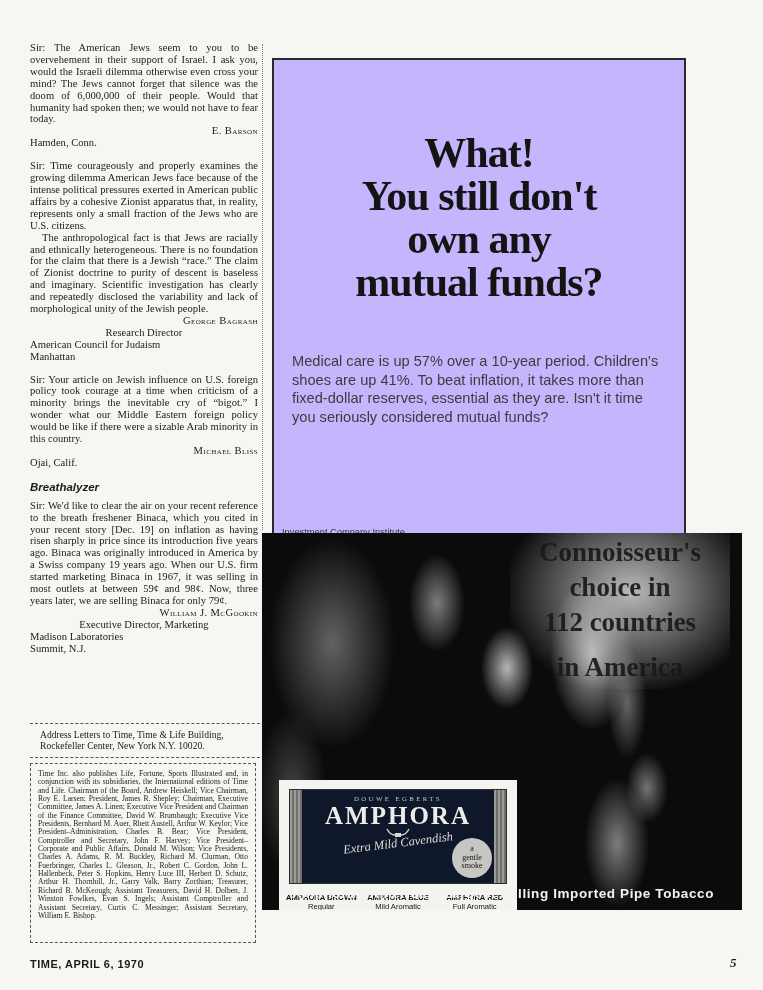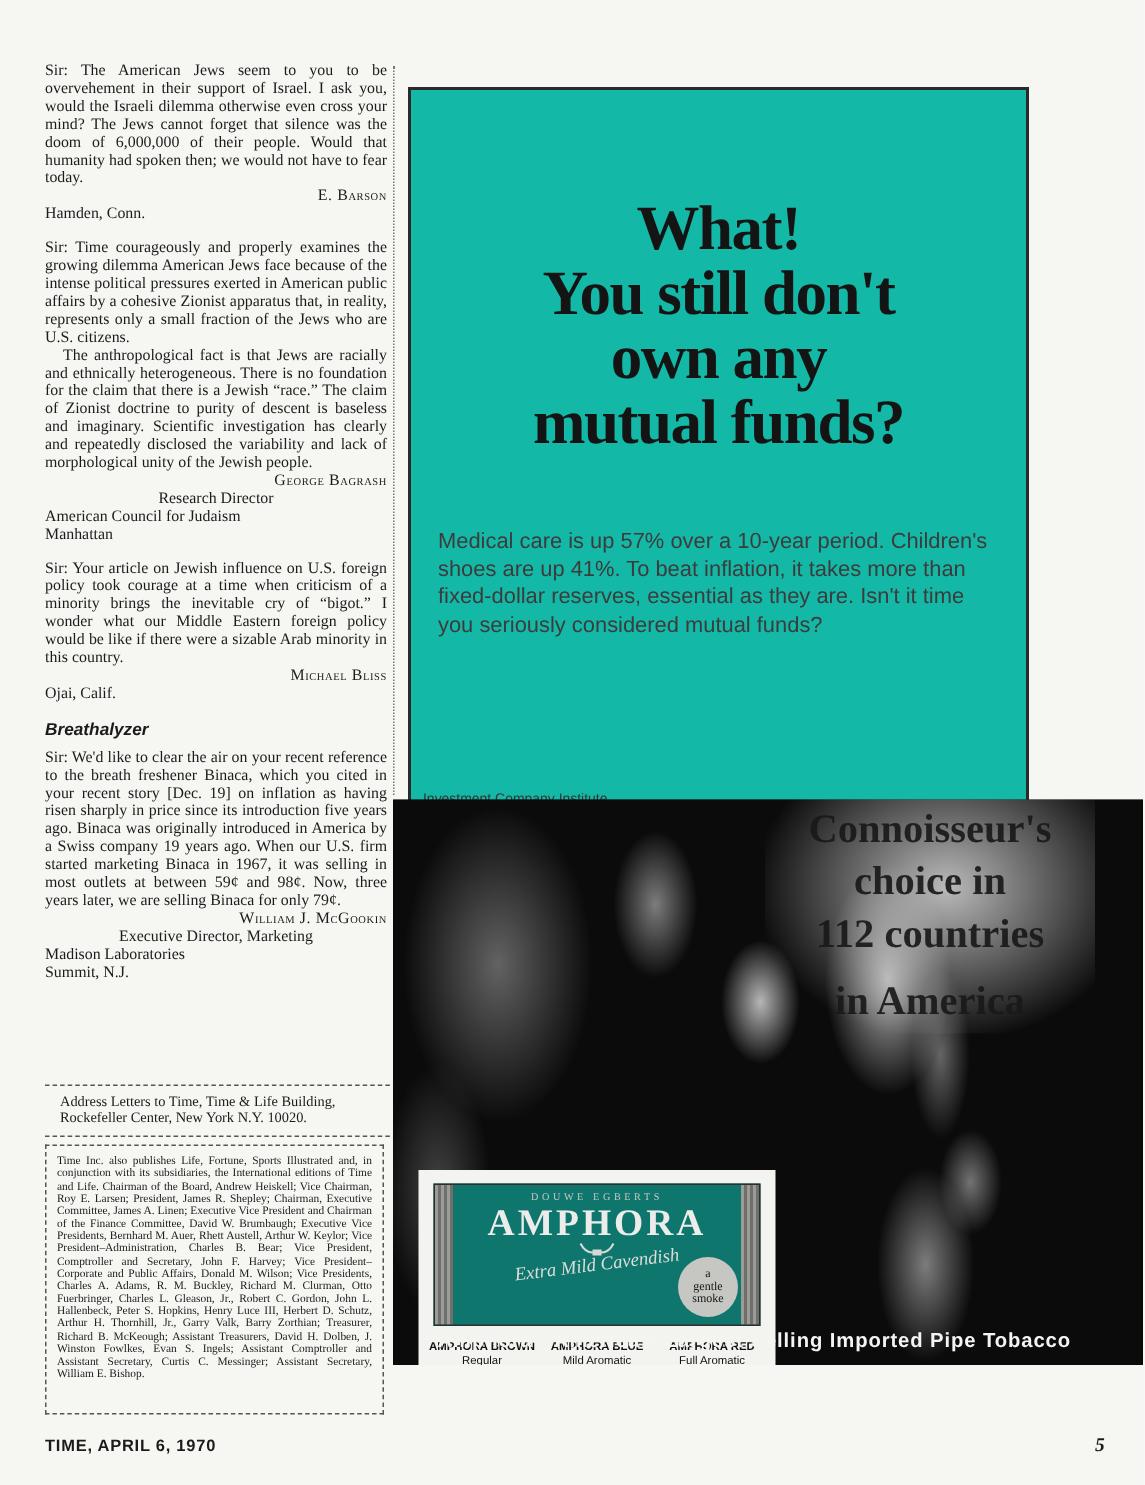--- a/index.html
+++ b/index.html
@@ -17,51 +17,51 @@
   .address-note{position:absolute;left:30px;top:723px;width:228px;font-size:9.6px;line-height:11px;
         border-top:1px dashed #555;border-bottom:1px dashed #555;padding:5px 2px 6px 10px;text-align:left;}
   .masthead{position:absolute;left:30px;top:763px;width:226px;height:180px;border:1px dashed #555;
         font-size:7.6px;line-height:8.35px;padding:6px 7px;text-align:justify;box-sizing:border-box;}
   .page-footer{position:absolute;left:30px;top:958px;font-family:"Liberation Sans",sans-serif;
         font-weight:bold;font-size:11px;letter-spacing:.5px;}
   .page-num{position:absolute;left:730px;top:955px;font-size:13px;font-weight:bold;font-style:italic;}
   
   .divider{position:absolute;left:262px;top:44px;height:486px;border-left:1px dotted #777;}
   
-  .mf-ad{position:absolute;left:272px;top:58px;width:414px;height:500px;background:#14b8a6;
+  .mf-ad{position:absolute;left:272px;top:58px;width:414px;height:500px;background:#c4b5fd;
         border:2px solid #2a2a2a;box-sizing:border-box;}
   .mf-headline{margin-top:72px;text-align:center;font-weight:bold;font-size:42px;line-height:43px;
         letter-spacing:-1px;color:#141414;font-family:"Liberation Serif",serif;}
   .mf-body{margin:48px 16px 0 18px;font-family:"Liberation Sans",sans-serif;font-size:14.6px;
         line-height:18.5px;color:#3c3c3c;text-align:left;}
   .mf-sponsor{position:absolute;left:8px;bottom:8px;font-family:"Liberation Sans",sans-serif;
         font-size:9.3px;line-height:10.5px;color:#333;}
   .mf-stats{position:absolute;right:8px;bottom:8px;font-family:"Liberation Sans",sans-serif;
         font-size:6px;letter-spacing:.6px;color:#444;}
   
-  .am-ad{position:absolute;left:262px;top:533px;width:480px;height:377px;background:#0b0b0b;overflow:hidden;padding-left:20px;}
+  .am-ad{position:absolute;left:262px;top:533px;width:480px;height:377px;background:#0b0b0b;overflow:hidden;}
   .am-photo{position:absolute;inset:0;
      background:
        radial-gradient(ellipse 60px 110px at 330px 120px, rgba(210,210,210,.85), rgba(210,210,210,0) 70%),
        radial-gradient(ellipse 90px 150px at 70px 110px, rgba(170,170,170,.55), rgba(170,170,170,0) 70%),
        radial-gradient(ellipse 40px 70px at 175px 70px, rgba(200,200,200,.6), rgba(200,200,200,0) 70%),
        radial-gradient(ellipse 35px 55px at 245px 135px, rgba(225,225,225,.8), rgba(225,225,225,0) 75%),
        radial-gradient(ellipse 28px 80px at 365px 170px, rgba(190,190,190,.5), rgba(190,190,190,0) 70%),
        radial-gradient(ellipse 45px 90px at 355px 310px, rgba(185,185,185,.65), rgba(185,185,185,0) 72%),
        radial-gradient(ellipse 30px 50px at 385px 255px, rgba(200,200,200,.55), rgba(200,200,200,0) 70%),
        radial-gradient(ellipse 50px 120px at 30px 260px, rgba(150,150,150,.4), rgba(150,150,150,0) 70%),
        #0b0b0b;}
   .am-overlay{position:absolute;left:248px;top:-6px;width:220px;text-align:center;
         font-family:"Liberation Serif",serif;font-weight:bold;color:rgba(25,25,25,.92);
         font-size:27px;line-height:35px;}
   .am-overlay .halo{background:radial-gradient(ellipse at 55% 40%, rgba(205,205,205,.9), rgba(205,205,205,0) 75%);
         padding:8px 0 4px;}
   .am-overlay .gap{height:10px;}
   .am-inset{position:absolute;left:17px;top:247px;width:238px;height:150px;background:#f3f3f0;}
-  .am-pack{position:relative;margin:9px 10px 0;height:93px;background:#0f766e;border:1px solid #2e2e2e;overflow:hidden;}
+  .am-pack{position:relative;margin:9px 10px 0;height:93px;background:#0f172a;border:1px solid #2e2e2e;overflow:hidden;}
   .wood{position:absolute;top:0;bottom:0;width:12px;
         background:repeating-linear-gradient(90deg,#9b9b98 0 2px,#6f6f6c 2px 4px);}
   .wood.left{left:0;} .wood.right{right:0;}
   .pack-top{margin-top:5px;text-align:center;color:#c8c8c4;font-family:"Liberation Serif",serif;
         font-size:6.8px;letter-spacing:2.4px;}
   .pack-brand{text-align:center;color:#ececea;font-family:"Liberation Serif",serif;font-weight:bold;
         font-size:25px;letter-spacing:2px;line-height:25px;margin-top:1px;}
   .pack-pipe{display:block;margin:0 auto;width:26px;height:10px;}
   .pack-script{text-align:center;color:#dcdcd8;font-style:italic;font-size:12.5px;
         font-family:"Liberation Serif",serif;transform:rotate(-7deg);margin-top:-2px;}

